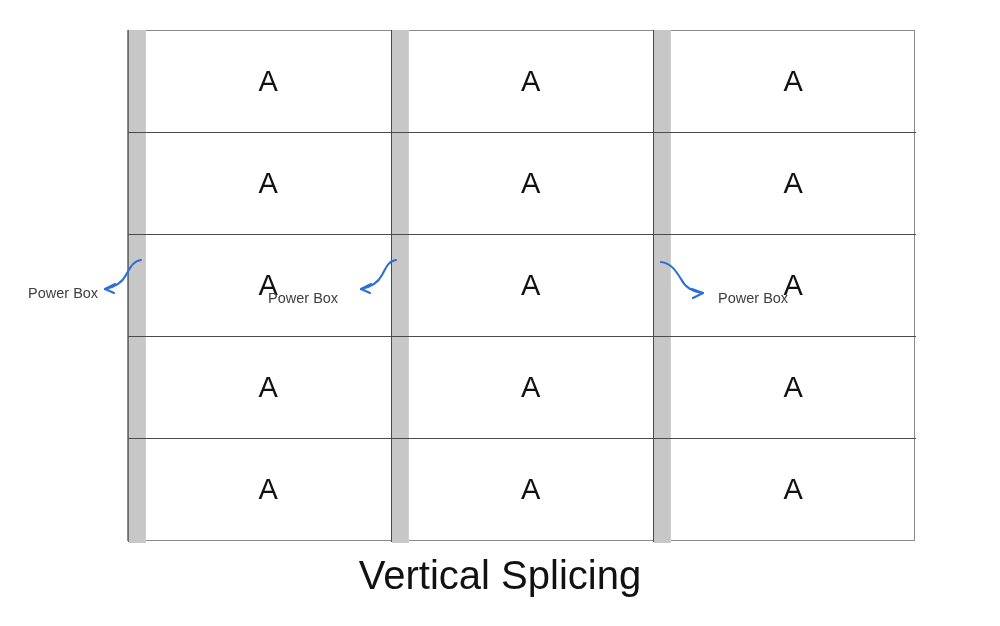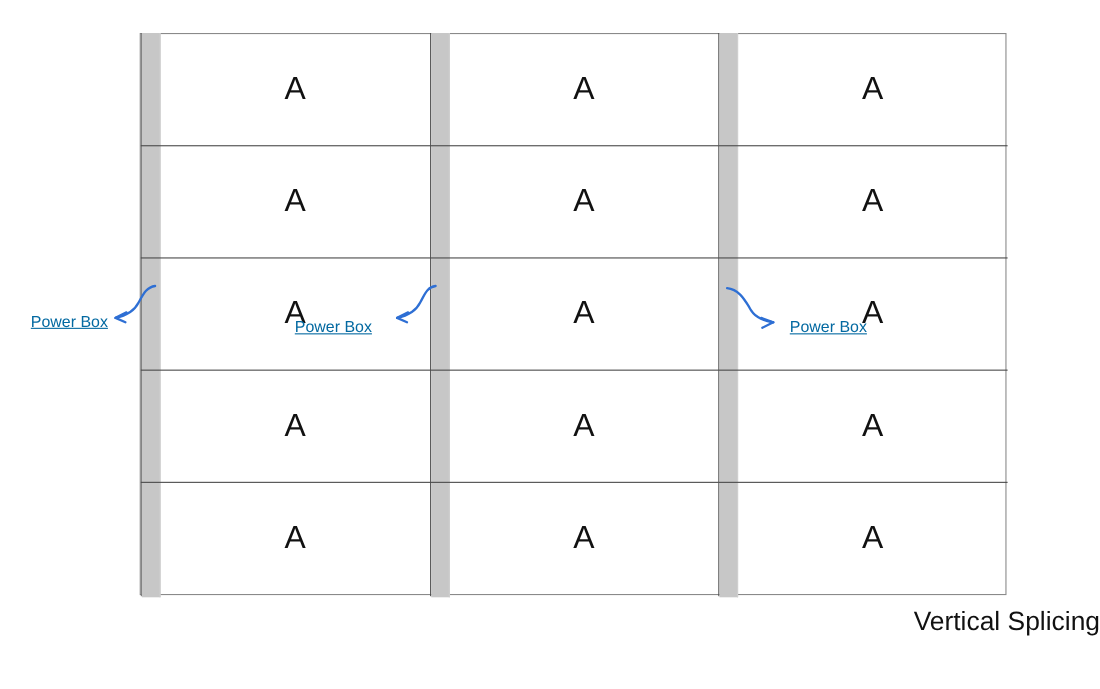--- a/index.html
+++ b/index.html
@@ -100,22 +100,21 @@
 
   
   .annotation {
     position: absolute;
   }
   .annotation-label {
     position: absolute;
     font-size: 14.5px;
     line-height: 1;
     white-space: nowrap;
-    color: #0369a1;
-    text-decoration: underline;
+    color: #404040;
   }
   .annotation-arrow {
     position: absolute;
     overflow: visible;
   }
 
   .ann-1 .annotation-label { left: 28px;  top: 286px; }
   .ann-1 .annotation-arrow { left: 98px;  top: 256px; }
 
   .ann-2 .annotation-label { left: 268px; top: 291px; }
@@ -123,22 +122,22 @@
 
   .ann-3 .annotation-label { left: 718px; top: 291px; }
   .ann-3 .annotation-arrow { left: 658px; top: 257px; }
 
   
   .diagram-title {
     position: absolute;
     left: 0;
     top: 552px;
     width: 1000px;
-    text-align: right;
-    font-size: 24px;
+    text-align: center;
+    font-size: 40px;
     line-height: 1.15;
     color: #111111;
   }
 </style>
 </head>
 <body>
 
 <div id="diagram-canvas">
 
   <div class="panel-grid">

